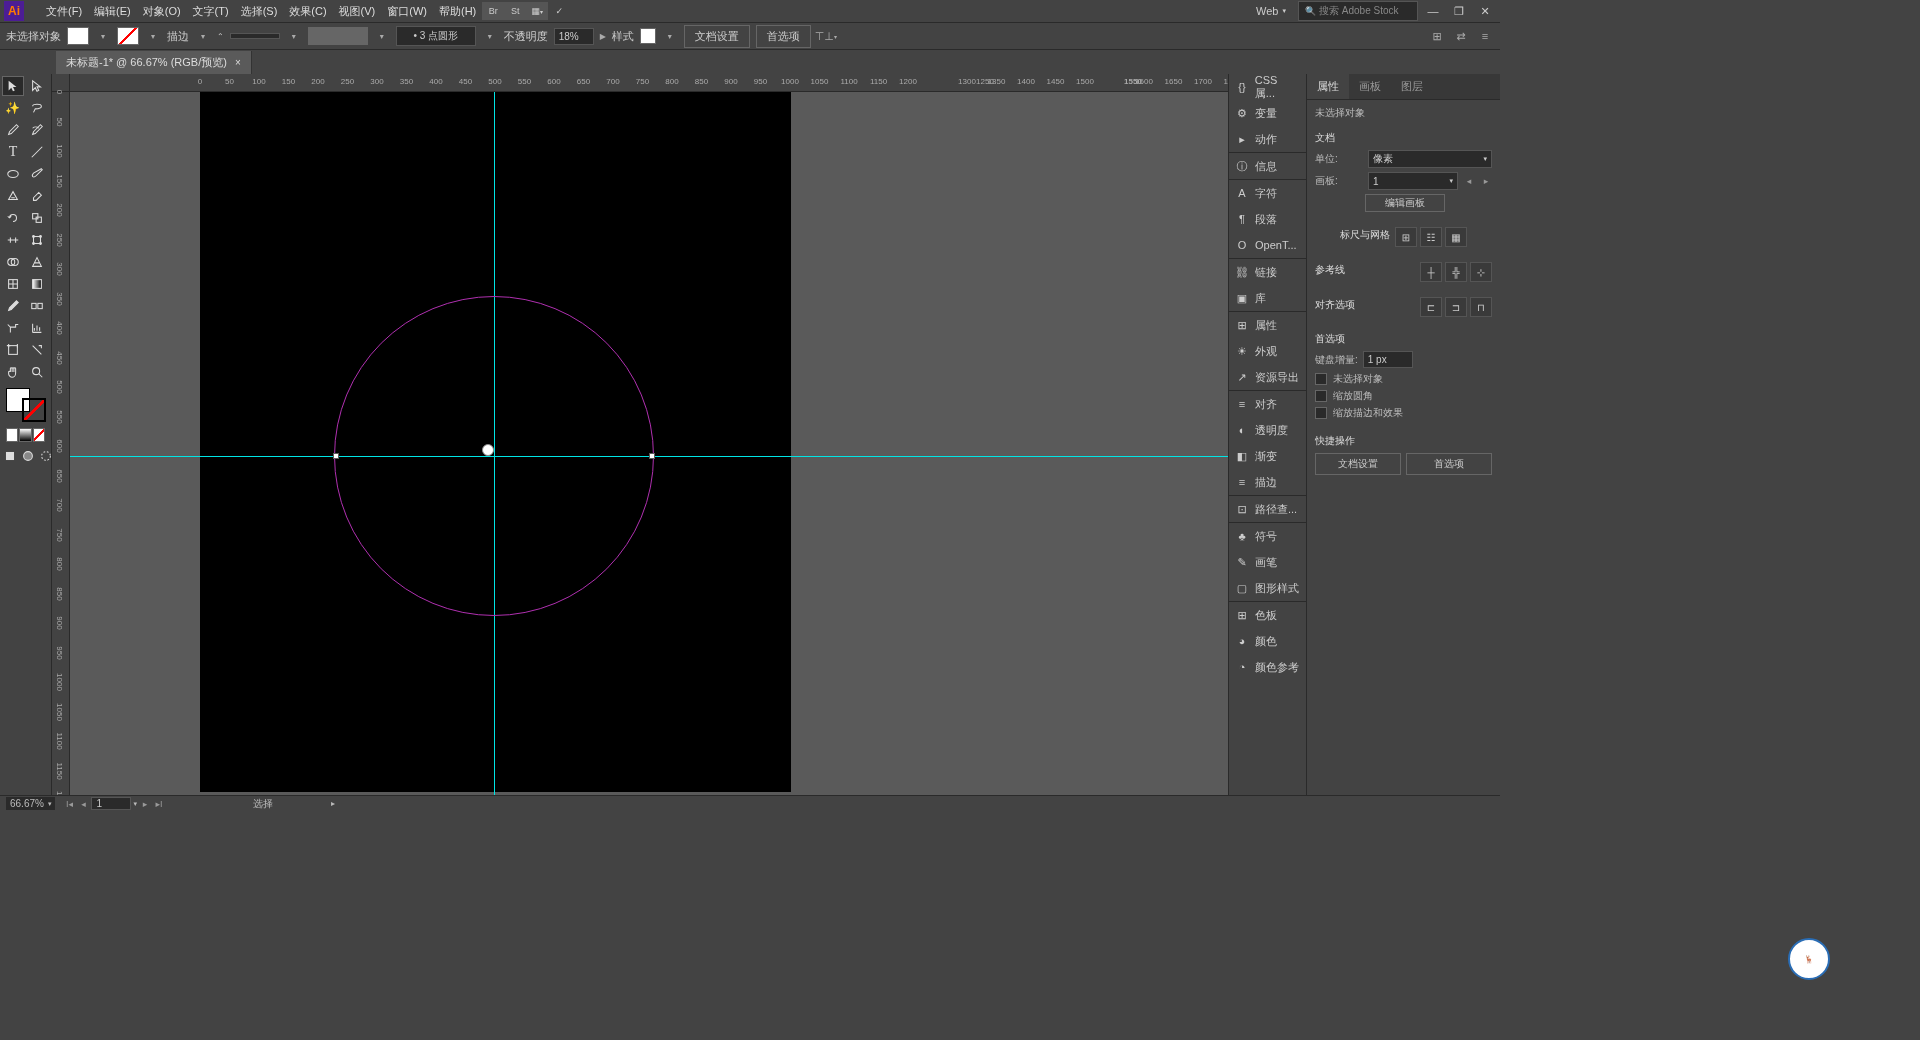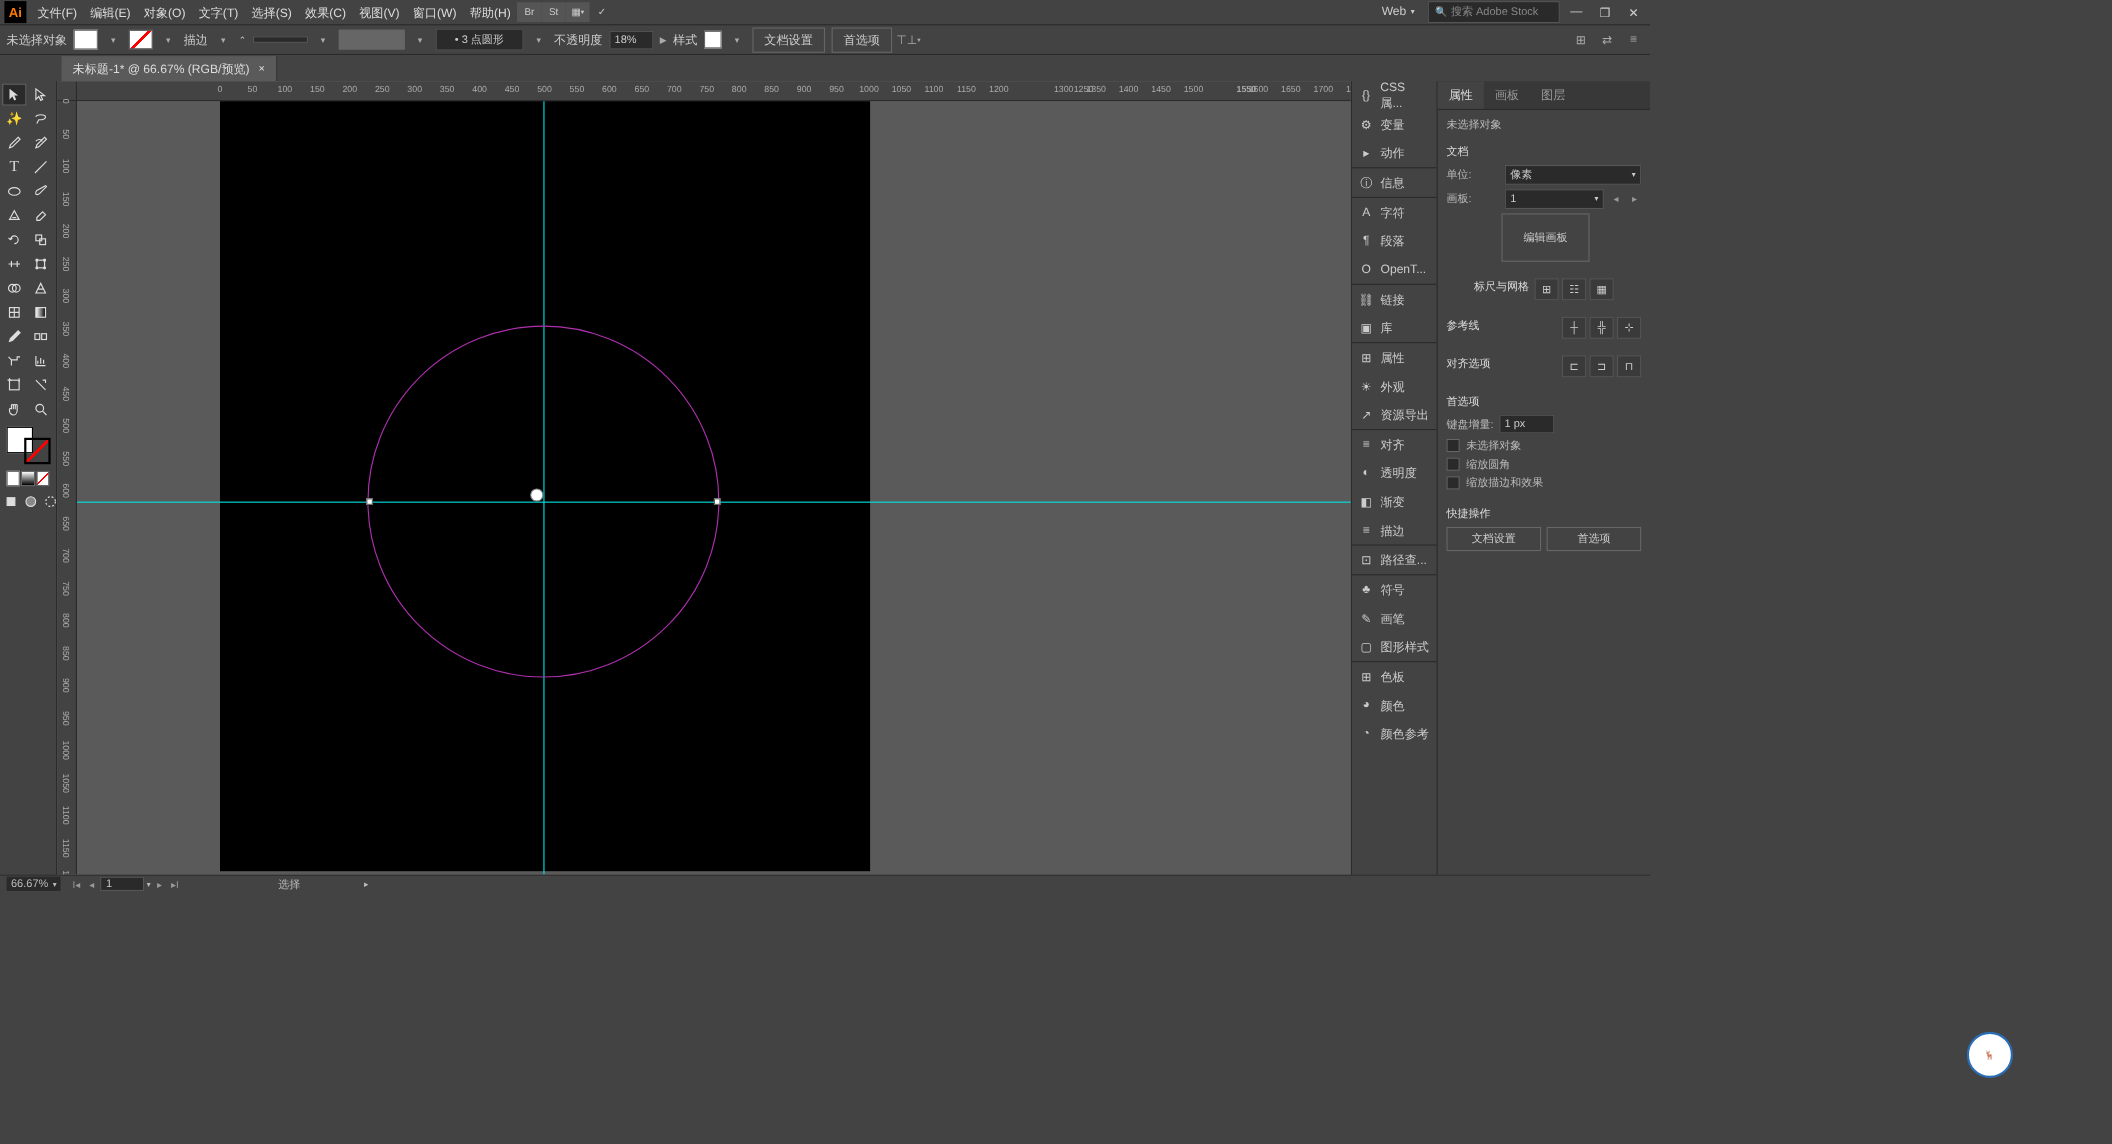--- a/index.html
+++ b/index.html
@@ -1,20 +1,20 @@
 <!DOCTYPE html>
 <html><head>
 <meta charset="utf-8">
 <style>
 * { box-sizing: border-box; margin: 0; padding: 0; }
 body { font-family: "Microsoft YaHei", Arial, sans-serif; font-size: 11px; color: #cccccc; background: #434343; overflow: hidden; width: 1500px; height: 811px; }
 
 
 .menu-bar { height: 22px; background: #434343; display: flex; align-items: center; padding: 0 4px; }
-.ai-logo { width: 20px; height: 20px; background: #000000; color: #ff7c00; font-weight: bold; display: flex; align-items: center; justify-content: center; font-size: 12px; margin-right: 4px; }
+.ai-logo { width: 20px; height: 20px; background: #4c1d95; color: #ff7c00; font-weight: bold; display: flex; align-items: center; justify-content: center; font-size: 12px; margin-right: 16px; }
 .menu-item { padding: 3px 6px; cursor: pointer; font-size: 11px; color: #ddd; }
 .menu-right { margin-left: auto; display: flex; align-items: center; gap: 4px; }
 .menu-icon-btn { width: 22px; height: 18px; background: #555; display: flex; align-items: center; justify-content: center; color: #ccc; font-size: 9px; }
 .workspace-label { padding: 2px 8px; color: #ccc; display: flex; align-items: center; gap: 4px; }
 .search-box { background: #2a2a2a; border: 1px solid #555; padding: 2px 6px; width: 120px; color: #888; font-size: 10px; }
 .window-btn { width: 22px; height: 18px; color: #ccc; display: flex; align-items: center; justify-content: center; cursor: pointer; font-size: 11px; }
 
 
 .control-bar { height: 28px; background: #434343; border-top: 1px solid #2a2a2a; border-bottom: 1px solid #2a2a2a; display: flex; align-items: center; padding: 0 6px; gap: 6px; }
 .ctrl-label { font-size: 11px; color: #ccc; }
@@ -74,21 +74,21 @@
 .props { width: 194px; background: #434343; border-left: 1px solid #2a2a2a; display: flex; flex-direction: column; }
 .props-tabs { display: flex; background: #383838; border-bottom: 1px solid #2a2a2a; }
 .props-tab { padding: 5px 10px; font-size: 11px; color: #999; cursor: pointer; }
 .props-tab.active { background: #434343; color: #ddd; }
 .props-body { padding: 6px 8px; display: flex; flex-direction: column; gap: 5px; font-size: 10px; color: #bbb; overflow-y: auto; }
 .props-section { margin-top: 6px; }
 .props-section-title { font-size: 10px; color: #ddd; margin-bottom: 5px; }
 .props-row { display: flex; align-items: center; gap: 5px; margin-bottom: 4px; }
 .props-row-label { width: 48px; text-align: left; font-size: 10px; color: #bbb; }
 .props-select { background: #2a2a2a; border: 1px solid #555; padding: 2px 4px; color: #ccc; font-size: 10px; flex: 1; display: flex; justify-content: space-between; align-items: center; height: 18px; }
-.props-btn-full { background: transparent; border: 1px solid #666; padding: 14px; color: #ccc; font-size: 10px; cursor: pointer; text-align: center; }
+.props-btn-full { background: transparent; border: 1px solid #666; padding: 1px; color: #ccc; font-size: 10px; cursor: pointer; text-align: center; }
 .icon-btn { width: 22px; height: 20px; border: 1px solid #555; display: flex; align-items: center; justify-content: center; cursor: pointer; color: #ccc; font-size: 10px; background: #3a3a3a; }
 .icon-row { display: flex; gap: 3px; }
 .checkbox-row { display: flex; align-items: center; gap: 6px; font-size: 10px; color: #bbb; margin-bottom: 3px; }
 .checkbox { width: 12px; height: 12px; border: 1px solid #666; background: #2a2a2a; }
 .btn-half { flex: 1; background: transparent; border: 1px solid #666; padding: 3px; color: #ccc; font-size: 10px; cursor: pointer; text-align: center; }
 
 
 .status-bar { height: 16px; background: #434343; border-top: 1px solid #2a2a2a; display: flex; align-items: center; padding: 0 6px; gap: 8px; font-size: 10px; color: #bbb; }
 .status-zoom { background: #2a2a2a; padding: 1px 4px; display: flex; align-items: center; gap: 4px; }
 .status-nav { display: flex; align-items: center; gap: 2px; }

